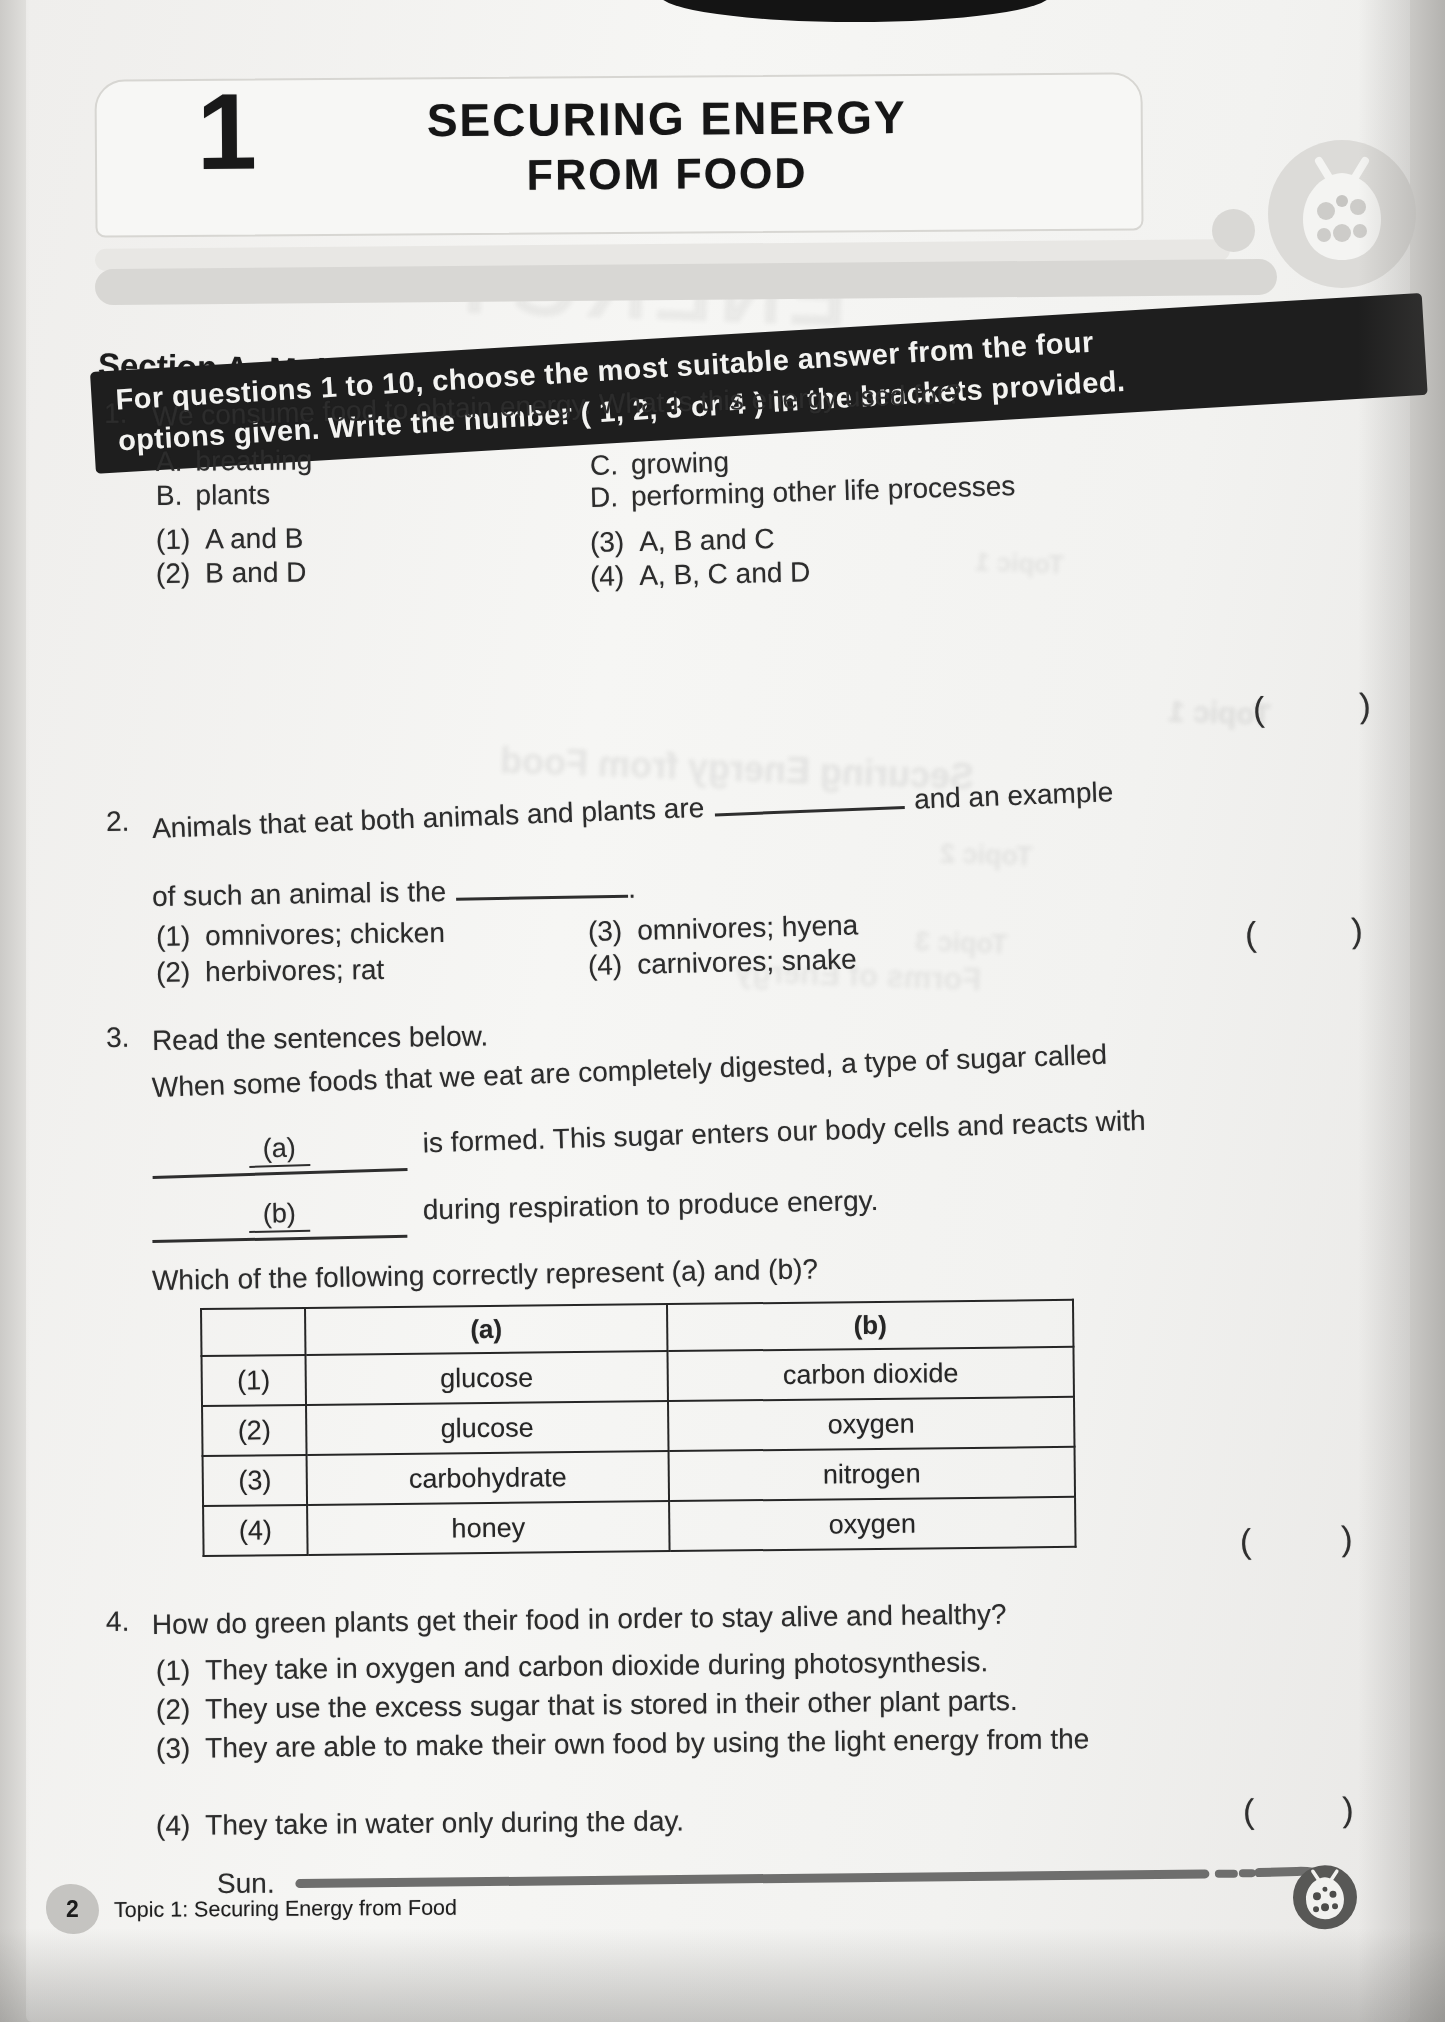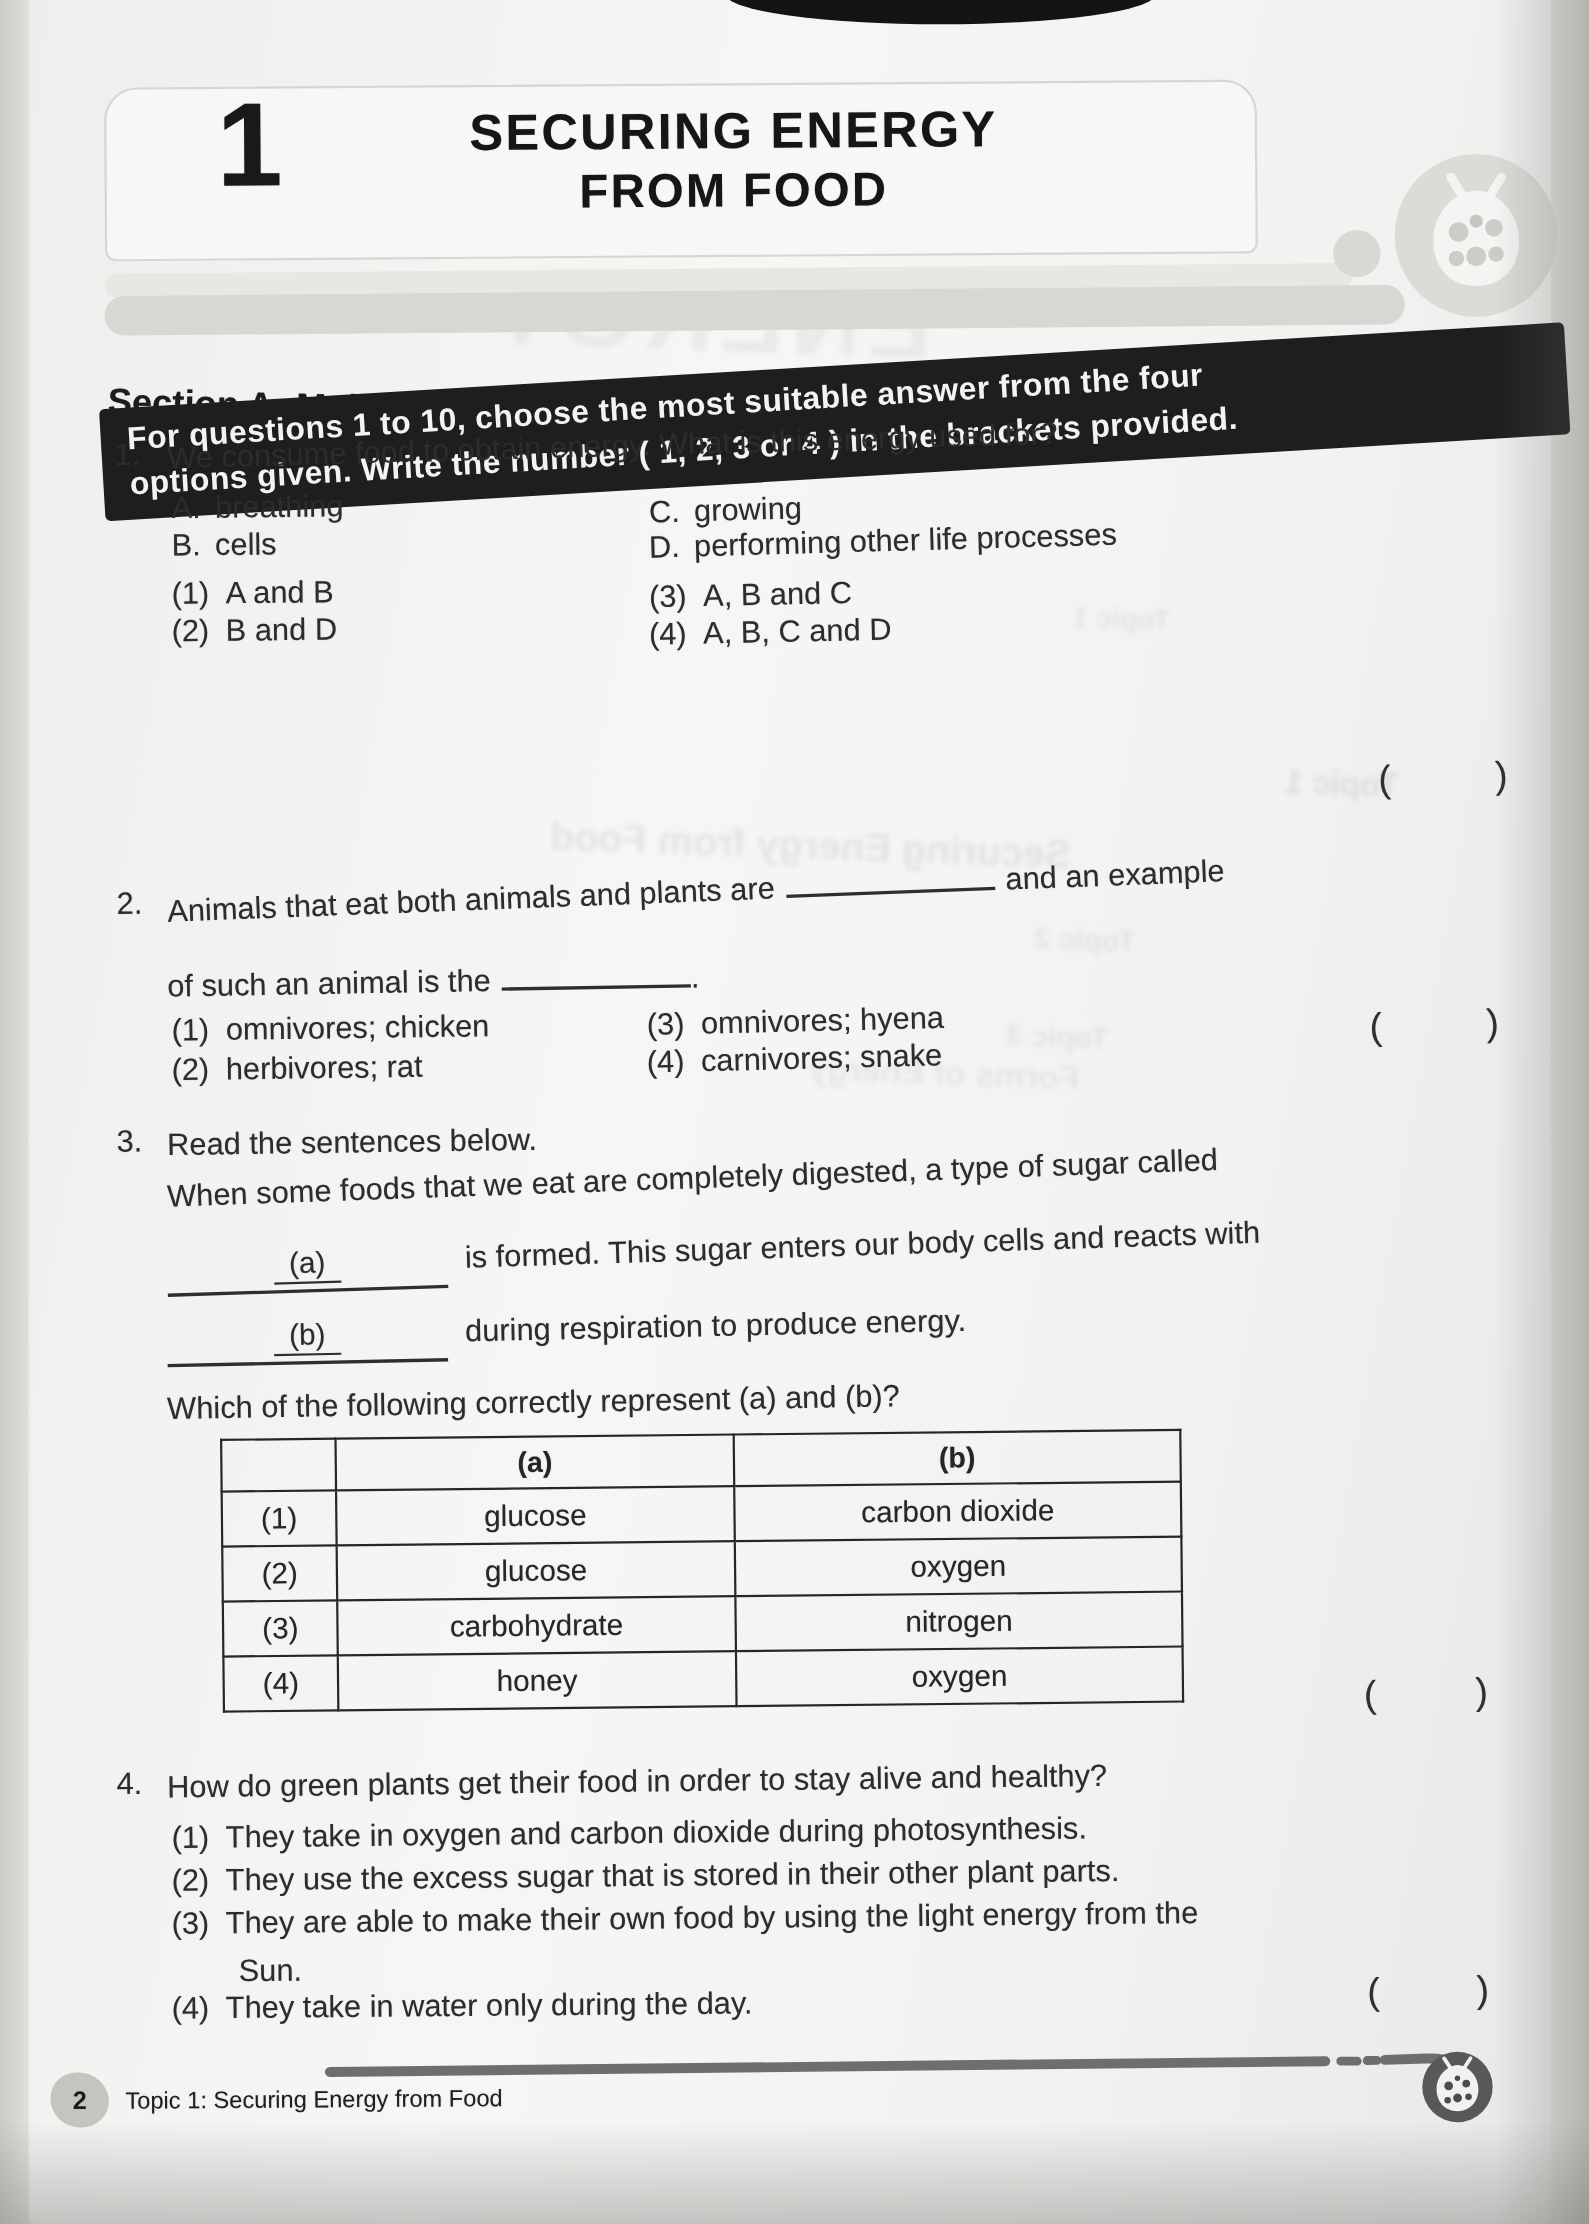--- a/index.html
+++ b/index.html
@@ -152,21 +152,21 @@
 
     <div class="abs qnum txt" style="left:104px; top:398px; transform:rotate(-1deg);">1.</div>
     <div class="abs qline txt" style="left:152px; top:401px; transform:rotate(-1.6deg);">We consume food to obtain energy. What is this energy used for?</div>
 
     <div class="abs letopt txt" style="left:156px; top:446px; transform:rotate(-0.6deg);">
       <span>A.</span>
         <span>breathing</span>
     </div>
     <div class="abs letopt txt" style="left:156px; top:480px; transform:rotate(-0.6deg);">
       <span>B.</span>
-        <span>cells</span>
+        <span>plants</span>
     </div>
     <div class="abs letopt txt" style="left:590px; top:450px; transform:rotate(-1.6deg);">
       <span>C.</span>
         <span>growing</span>
     </div>
     <div class="abs letopt txt" style="left:590px; top:482px; transform:rotate(-1.6deg);">
       <span>D.</span>
         <span>performing other life processes</span>
     </div>
 
@@ -286,21 +286,21 @@
         <span>They take in oxygen and carbon dioxide during photosynthesis.</span>
     </div>
     <div class="abs opt txt" style="left:156px; top:1694px; transform:rotate(-0.6deg);">
       <span>(2)</span>
         <span>They use the excess sugar that is stored in their other plant parts.</span>
     </div>
     <div class="abs opt txt" style="left:156px; top:1733px; transform:rotate(-0.6deg);">
       <span>(3)</span>
         <span>They are able to make their own food by using the light energy from the</span>
     </div>
-    <div class="abs opt txt" style="left:217px; top:1776px; transform:rotate(-0.4deg);">
+    <div class="abs opt txt" style="left:217px; top:1868px; transform:rotate(-0.4deg);">
       <span>Sun.</span>
     </div>
     <div class="abs opt txt" style="left:156px; top:1810px; transform:rotate(-0.5deg);">
       <span>(4)</span>
         <span>They take in water only during the day.</span>
     </div>
 
     <div class="abs bracket txt" style="left:1243px; top:1792px; gap:88px; transform:rotate(-1deg);">
       <span>(</span>
       <span>)</span>

